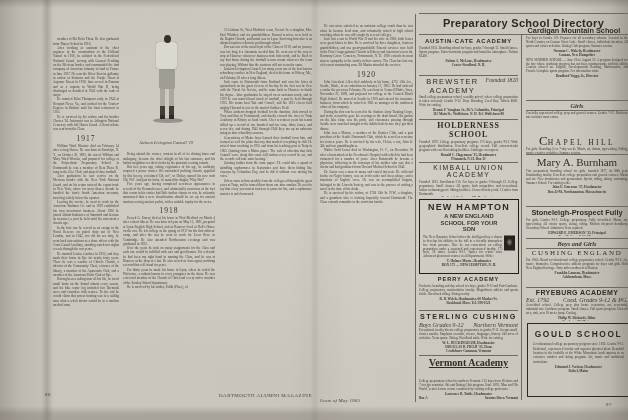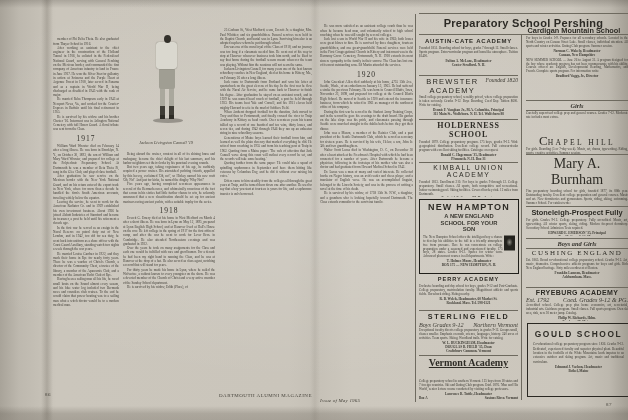--- a/index.html
+++ b/index.html
@@ -67,21 +67,21 @@
   .adname{text-align:center;font-family:"Liberation Sans",sans-serif;color:#2e2c26;}
   .n-austin{font-weight:700;font-size:6px;letter-spacing:.8px;margin-bottom:2px;}
   .n-brewster{font-size:7.5px;letter-spacing:1.2px;}
   .n-holderness{font-family:"Liberation Serif",serif;font-weight:700;font-size:8px;letter-spacing:.8px;margin-bottom:1px;}
   .n-kimball{font-size:6.8px;letter-spacing:1.4px;margin-bottom:2px;}
   .n-nh{font-weight:900;font-size:9px;letter-spacing:1.2px;}
   .n-perry{font-weight:700;font-size:5.6px;letter-spacing:1px;margin-bottom:2px;}
   .n-sterling{font-weight:700;font-size:7.2px;letter-spacing:1.6px;}
   .n-vermont{font-family:"Liberation Serif",serif;font-weight:700;font-size:10px;margin-bottom:11px;text-decoration:underline;}
   .n-cardigan{font-weight:800;font-size:7.8px;transform:scaleX(.94);transform-origin:0 0;white-space:nowrap;margin-bottom:1px;}
-  .n-burnham{font-family:"Liberation Serif",serif;font-size:14px;margin-bottom:1px;}
+  .n-burnham{font-family:"Liberation Serif",serif;font-size:11px;margin-bottom:1px;}
   .n-stoneleigh{font-weight:800;font-size:7.4px;margin-bottom:1px;}
   .n-cushing{font-family:"Liberation Serif",serif;font-size:7px;letter-spacing:1.6px;margin-bottom:1px;}
   .n-fryeburg{font-weight:800;font-size:7px;letter-spacing:.4px;}
   .n-gould{font-weight:800;font-size:8.4px;letter-spacing:1.6px;margin:2px 0 3px;}
   .subrow{display:flex;justify-content:space-between;font-style:italic;font-size:6.2px;}
   .founded{text-align:right;font-size:5.6px;line-height:6.4px;font-style:italic;}
   .nh-box{border:1.5px solid #201f1a;padding:2px 3px;}
   .nh-tag{text-align:center;font-family:"Liberation Sans",sans-serif;font-weight:700;
      font-size:5.8px;line-height:6.6px;margin:1px 14px 2px;}
   .nh-photo{float:right;width:22px;height:30px;margin:1px 0 1px 3px;background:
@@ -193,21 +193,21 @@
   </div>
   <div class="abs foot italic" style="left:320px;top:397px;width:90px;height:10px;">
     <div class="s50">Issue of May 1965</div>
   </div>
   <div class="abs foot" style="left:606px;top:401px;width:20px;height:9px;">
     <div class="s50">87</div>
   </div>
 
   <div class="vrule" style="left:415px;top:14px;height:388px;"></div>
   <div class="hrule" style="left:419px;top:13px;width:209px;"></div>
-  <div class="abs dir-title" style="left:419px;top:17px;width:209px;height:16px;">Preparatory School Pershing</div>
+  <div class="abs dir-title" style="left:419px;top:17px;width:209px;height:16px;">Preparatory School Directory</div>
   <div class="hrule" style="left:419px;top:34px;width:209px;"></div>
   <div class="vrule" style="left:521px;top:34px;height:366px;"></div>
 
   <div class="ad" style="left:419px;top:38px;width:99px;height:36px;">
     <div class="adname n-austin">AUSTIN-CATE ACADEMY</div>
     <div class="s50">
         <div class="bd">Founded 1851. Boarding school for boys, grades 7 through 12. Small classes. Sports program. Extra-curricular program and homelike atmosphere. Tuition $1400.</div>
       <div class="cts">
           <p>Fulton A. McLane, Headmaster</p>
           <p>Center Strafford, N. H.</p>
@@ -266,21 +266,21 @@
     <div class="s50">
         <div class="bd">Exclusive boarding and day school for boys, grades 9-12 and Post-Graduate. College preparatory, matriculation faculty. Magnificent athletic and sports fields. Horseback riding. Skiing nearby.</div>
       <div class="cts">
           <p>R. B. Welch, Headmaster, 60 Market St.</p>
           <p>Rockland, Mass. Tel. 598-1121</p>
         </div>
       </div>
   </div>
   <div class="hrule" style="left:419px;top:310px;width:99px;"></div>
   <div class="ad" style="left:419px;top:312px;width:99px;height:42px;">
-    <div class="adname n-sterling">STERLING FIELD</div>
+    <div class="adname n-sterling">STERLING CUSHING</div>
     <div class="subrow">
       <span>Boys Grades 9-12</span>
       <span>Northern Vermont</span>
     </div>
     <div class="s50">
         <div class="bd">Exceptional faculty directs college preparatory in grades 9-12. Groups small, classes smaller. Emphasis on math, science, languages, history. 240 acres of activities. Team sports. Skiing. Woodland trails. Write for catalog.</div>
       <div class="cts">
           <p>W. L. BUCKINGHAM, Headmaster</p>
           <p>DOUGLAS B. FIELD '35, Dean</p>
           <p>Craftsbury Common, Vermont</p>

